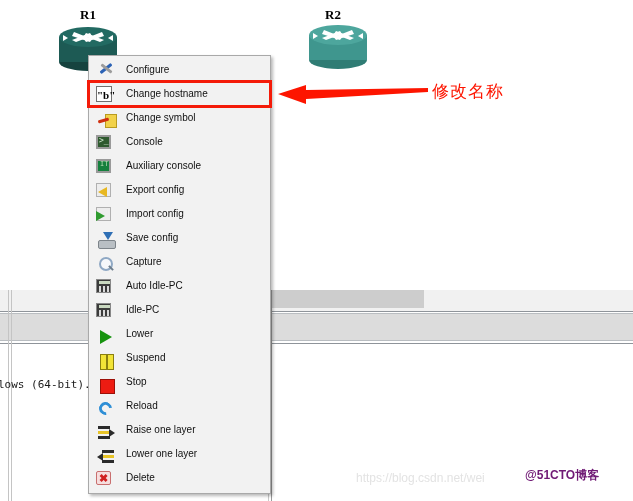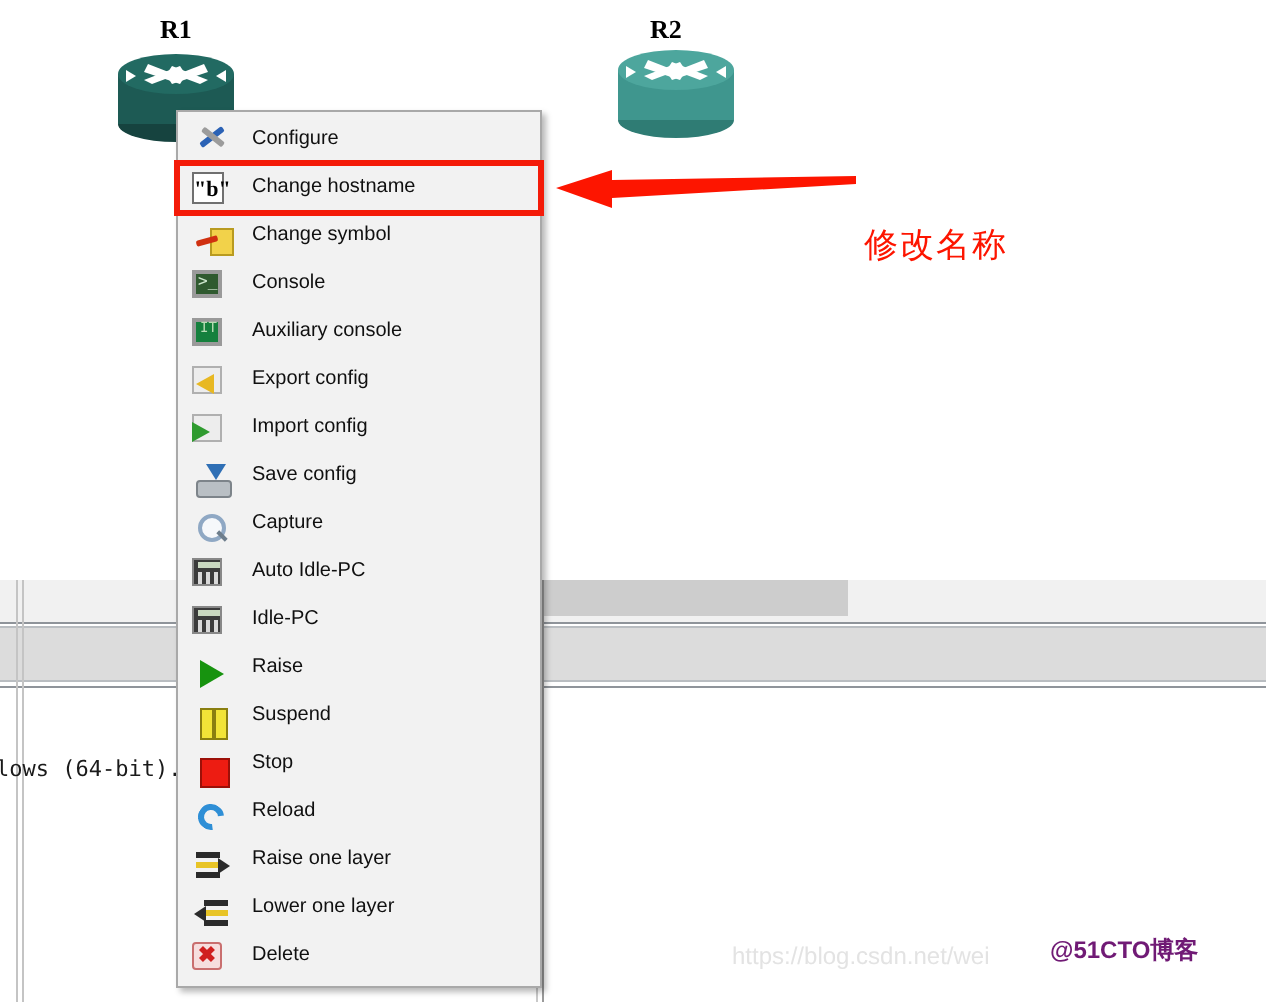--- a/index.html
+++ b/index.html
@@ -348,27 +348,26 @@
   }
   #annotation-text {
     position: absolute;
     left: 432px;
     top: 80px;
     font-family: "DejaVu Sans", sans-serif;
     font-size: 17px;
     color: #fd1500;
     white-space: nowrap;
     letter-spacing: 1px;
-    margin-top: 31px;
   }
 
   
   #watermark-url {
     position: absolute;
-    left: 366px;
+    left: 356px;
     top: 471px;
     font-family: "Liberation Sans", sans-serif;
     font-size: 12px;
     color: #e3e3e3;
     white-space: nowrap;
   }
   #watermark-brand {
     position: absolute;
     left: 525px;
     top: 467px;
@@ -516,21 +515,21 @@
       <span class="menu-icon">
           <span class="ico-box ic-idlepc"></span>
         </span>
       <span class="menu-label">Idle-PC</span>
     </div>
 
     <div class="menu-item">
       <span class="menu-icon">
           <span class="ico-box ic-start"></span>
         </span>
-      <span class="menu-label">Raise</span>
+      <span class="menu-label">Lower</span>
     </div>
 
     <div class="menu-item">
       <span class="menu-icon">
           <span class="ico-box ic-suspend"></span>
         </span>
       <span class="menu-label">Suspend</span>
     </div>
 
     <div class="menu-item">

